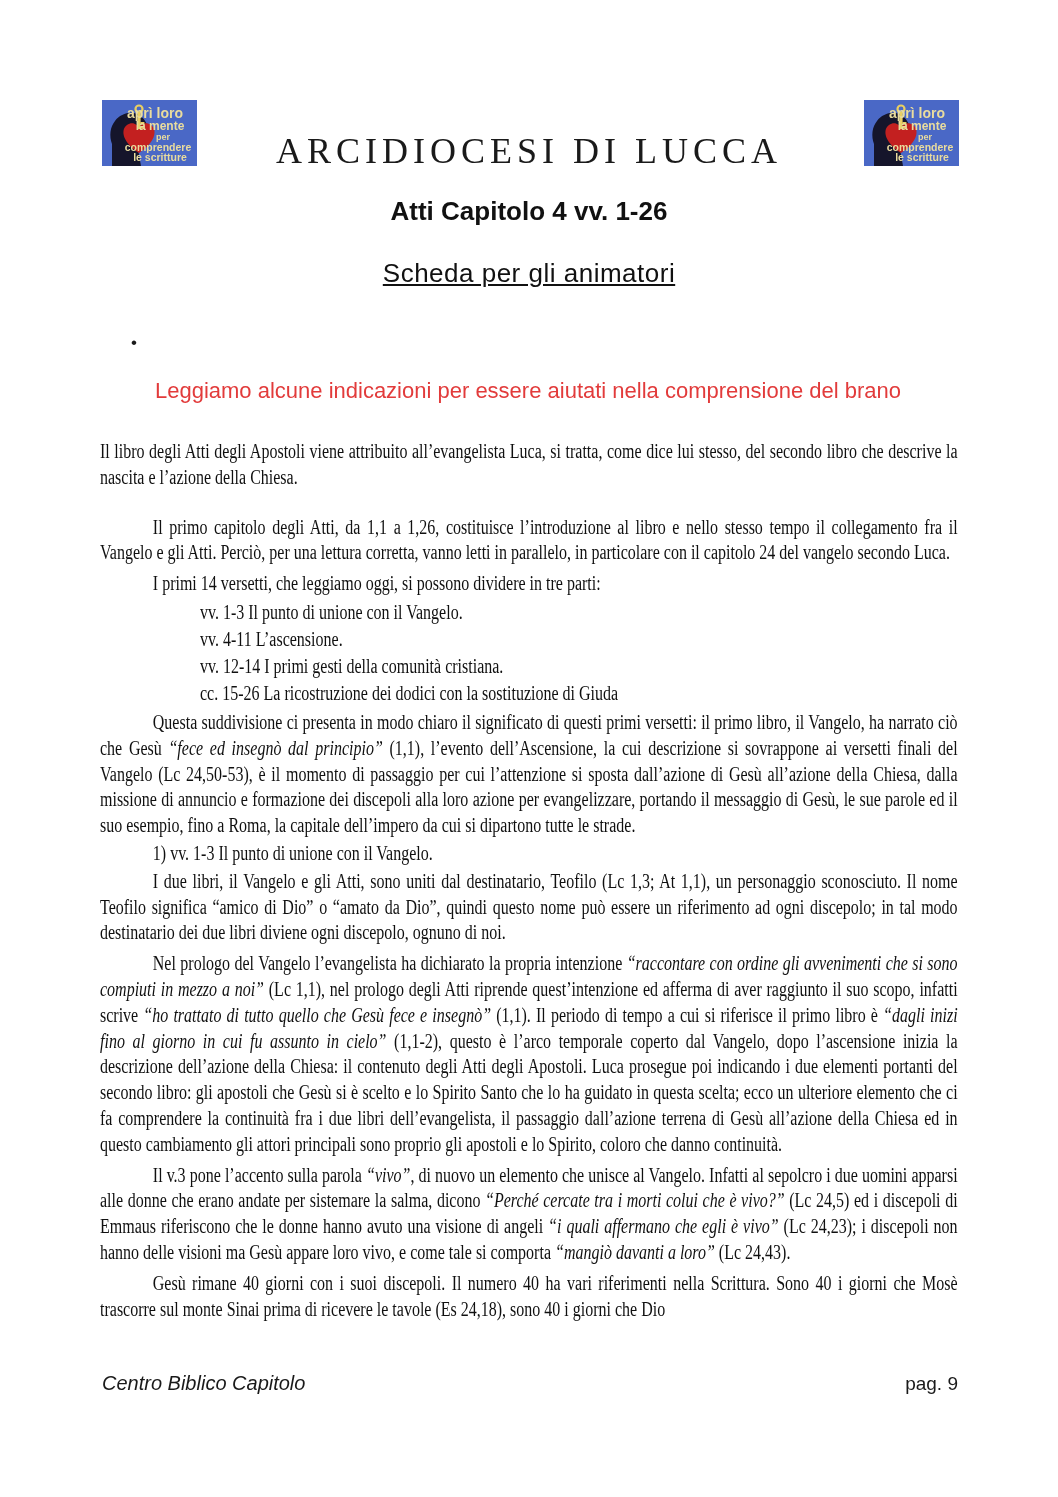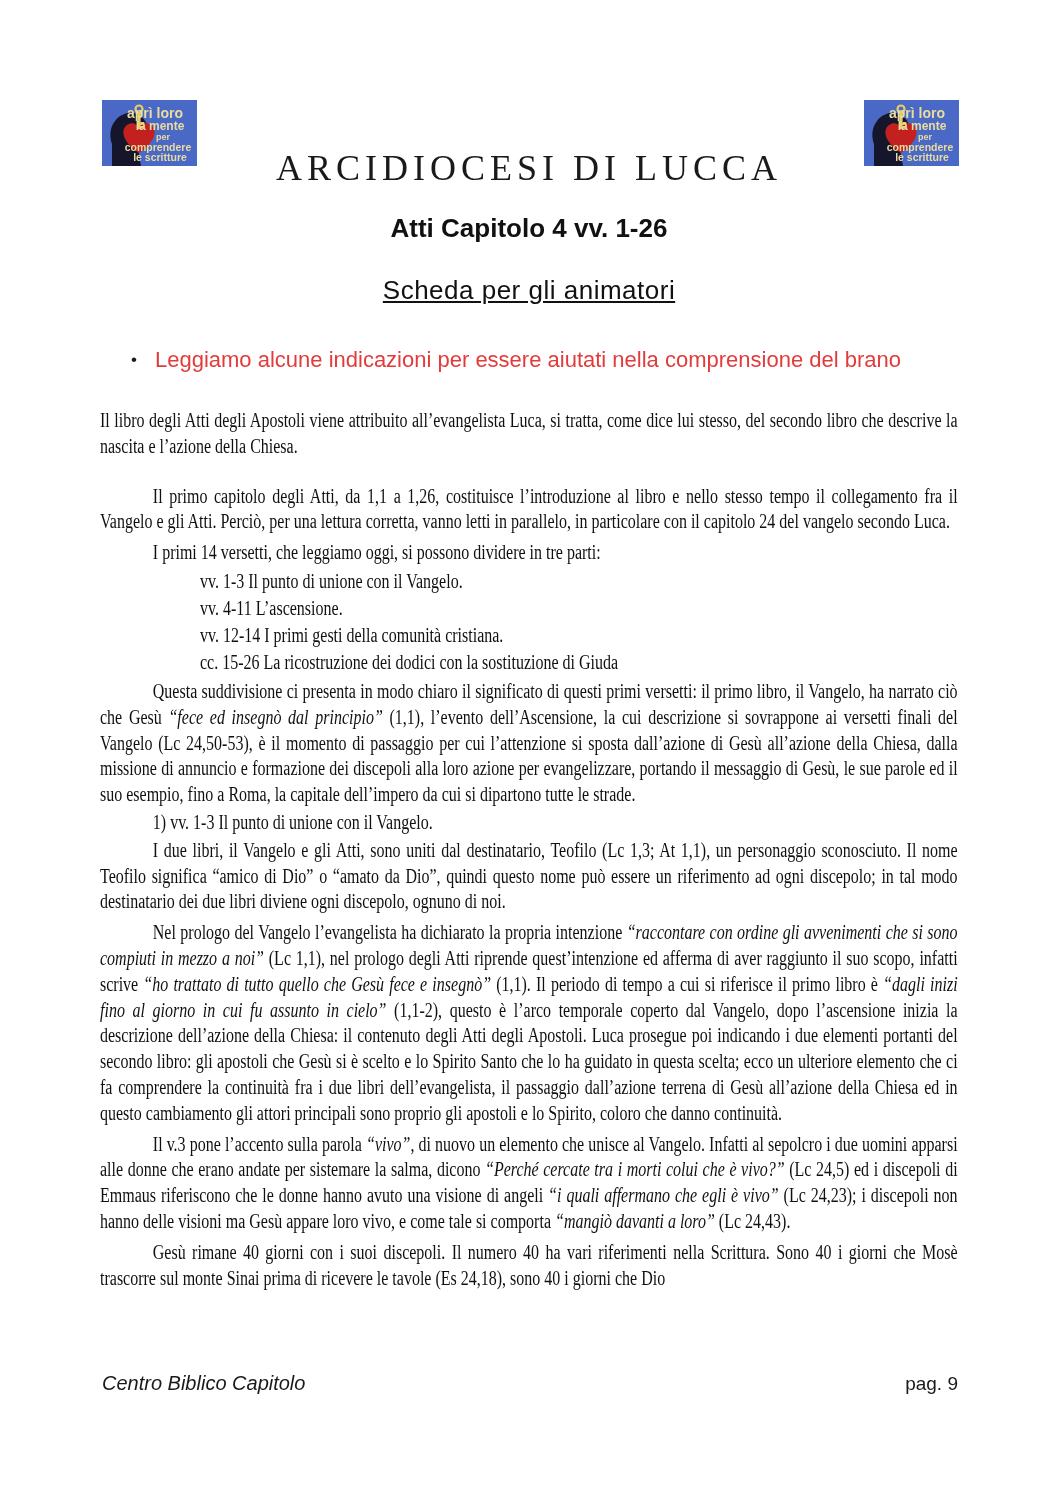--- a/index.html
+++ b/index.html
@@ -13,39 +13,39 @@
   .logo-left  { left:102px; }
   .logo-right { left:864px; }
   .logo svg { display:block; }
   .logo text {
     font-family:"Liberation Sans", sans-serif;
     font-weight:bold; text-anchor:middle;
   }
   
   .header { text-align:center; padding-top:130px; }
   .main-title {
-    margin:17px; font-family:"Liberation Serif", serif; font-weight:400;
+    margin:0; font-family:"Liberation Serif", serif; font-weight:400;
     font-size:36px; letter-spacing:5px; color:#1a1a1a; line-height:42px;
   }
   .chapter-title {
     margin:24px 0 0; font-family:"Liberation Sans", sans-serif;
     font-weight:bold; font-size:26px; color:#111; line-height:30px;
   }
   .sheet-title {
     margin:31px 0 0; font-family:"Liberation Sans", sans-serif;
     font-weight:400; font-size:26px; color:#111; line-height:32px;
     text-decoration:underline; letter-spacing:0.5px;
   }
   
   .note-row {
     margin:40px 0 0 131px; display:flex; align-items:flex-start;
     font-family:"Liberation Sans", sans-serif; font-size:22px; line-height:28px;
   }
   .note-bullet { color:#1a1a1a; font-size:17px; line-height:24px; margin:2px 18px 0 0; }
-  .note-text { color:#e23b3b; }
+  .note-text { color:#e23b3b;margin-top:48px; }
   
   .body-block {
     margin:34px 0 0 100px; width:1072px;
     transform:scaleX(0.80); transform-origin:0 0;
     font-size:20px; line-height:25.8px; text-align:justify; color:#101010;
   }
   .body-block p { margin:0 0 5px; text-indent:66px; }
   p.first-par { text-indent:0; margin-bottom:24px; }
   p.tight { margin-bottom:2px; }
   .vlist { margin:0 0 3px 125px; line-height:27px; }

